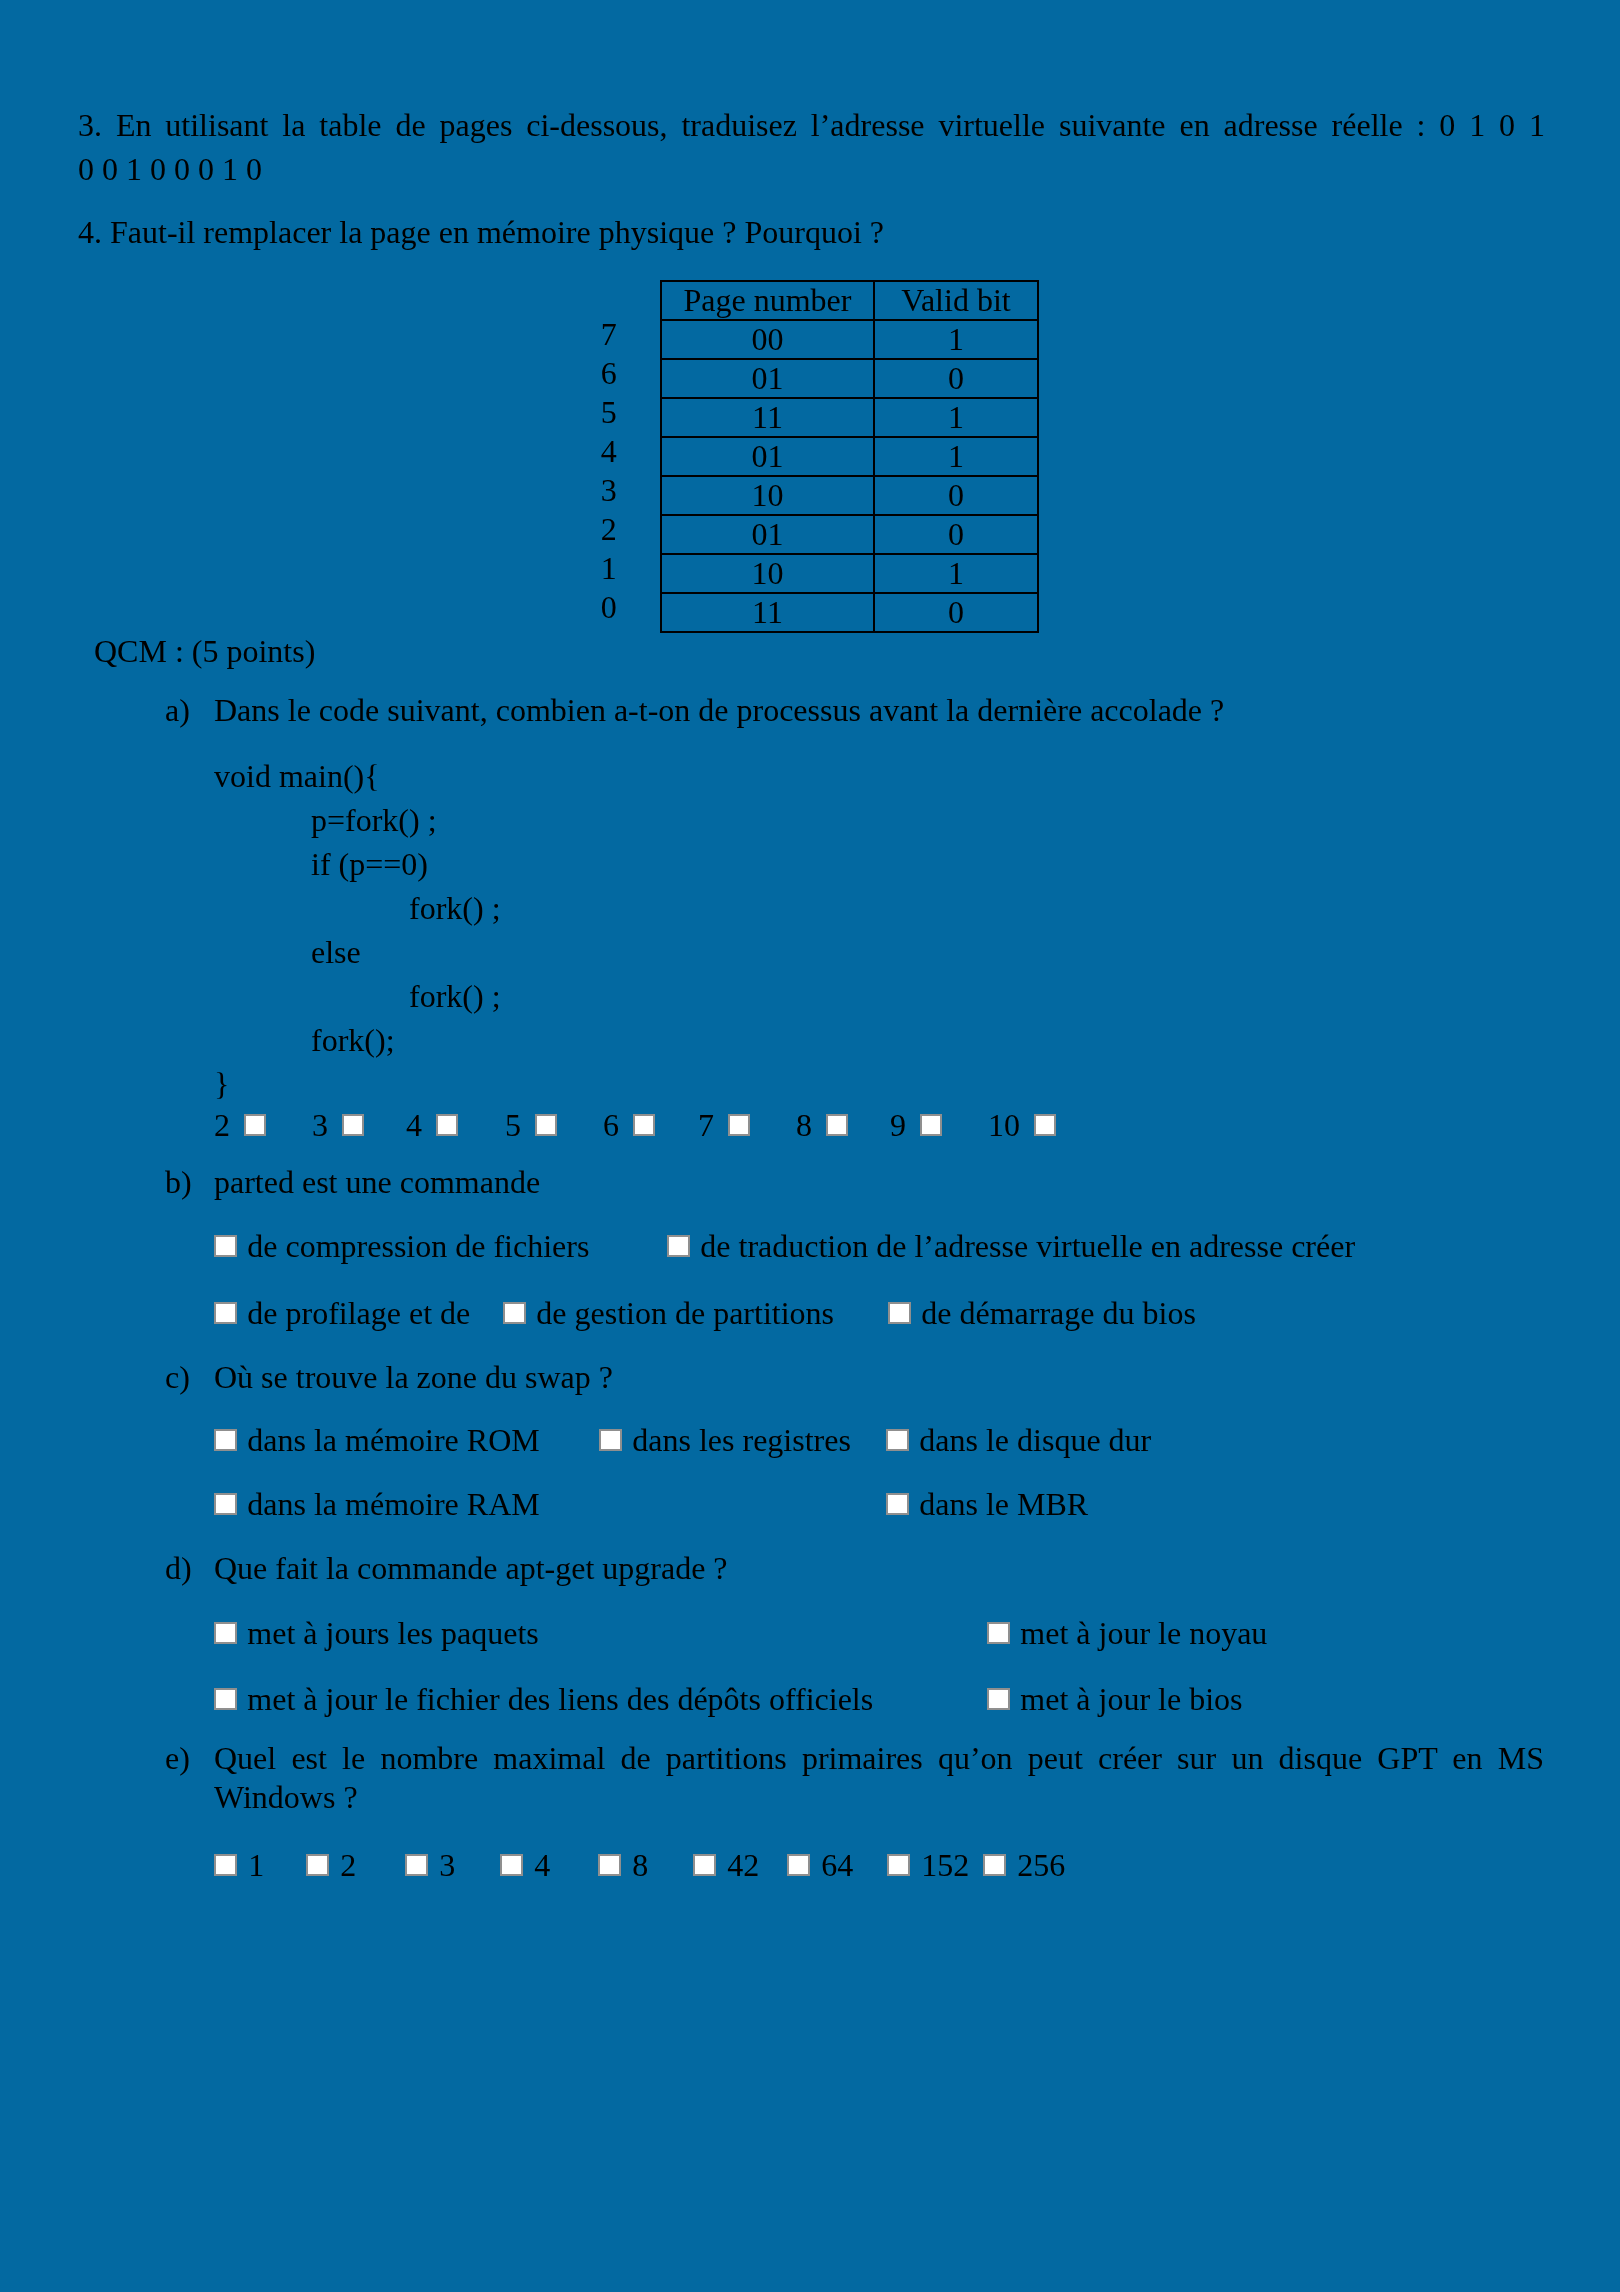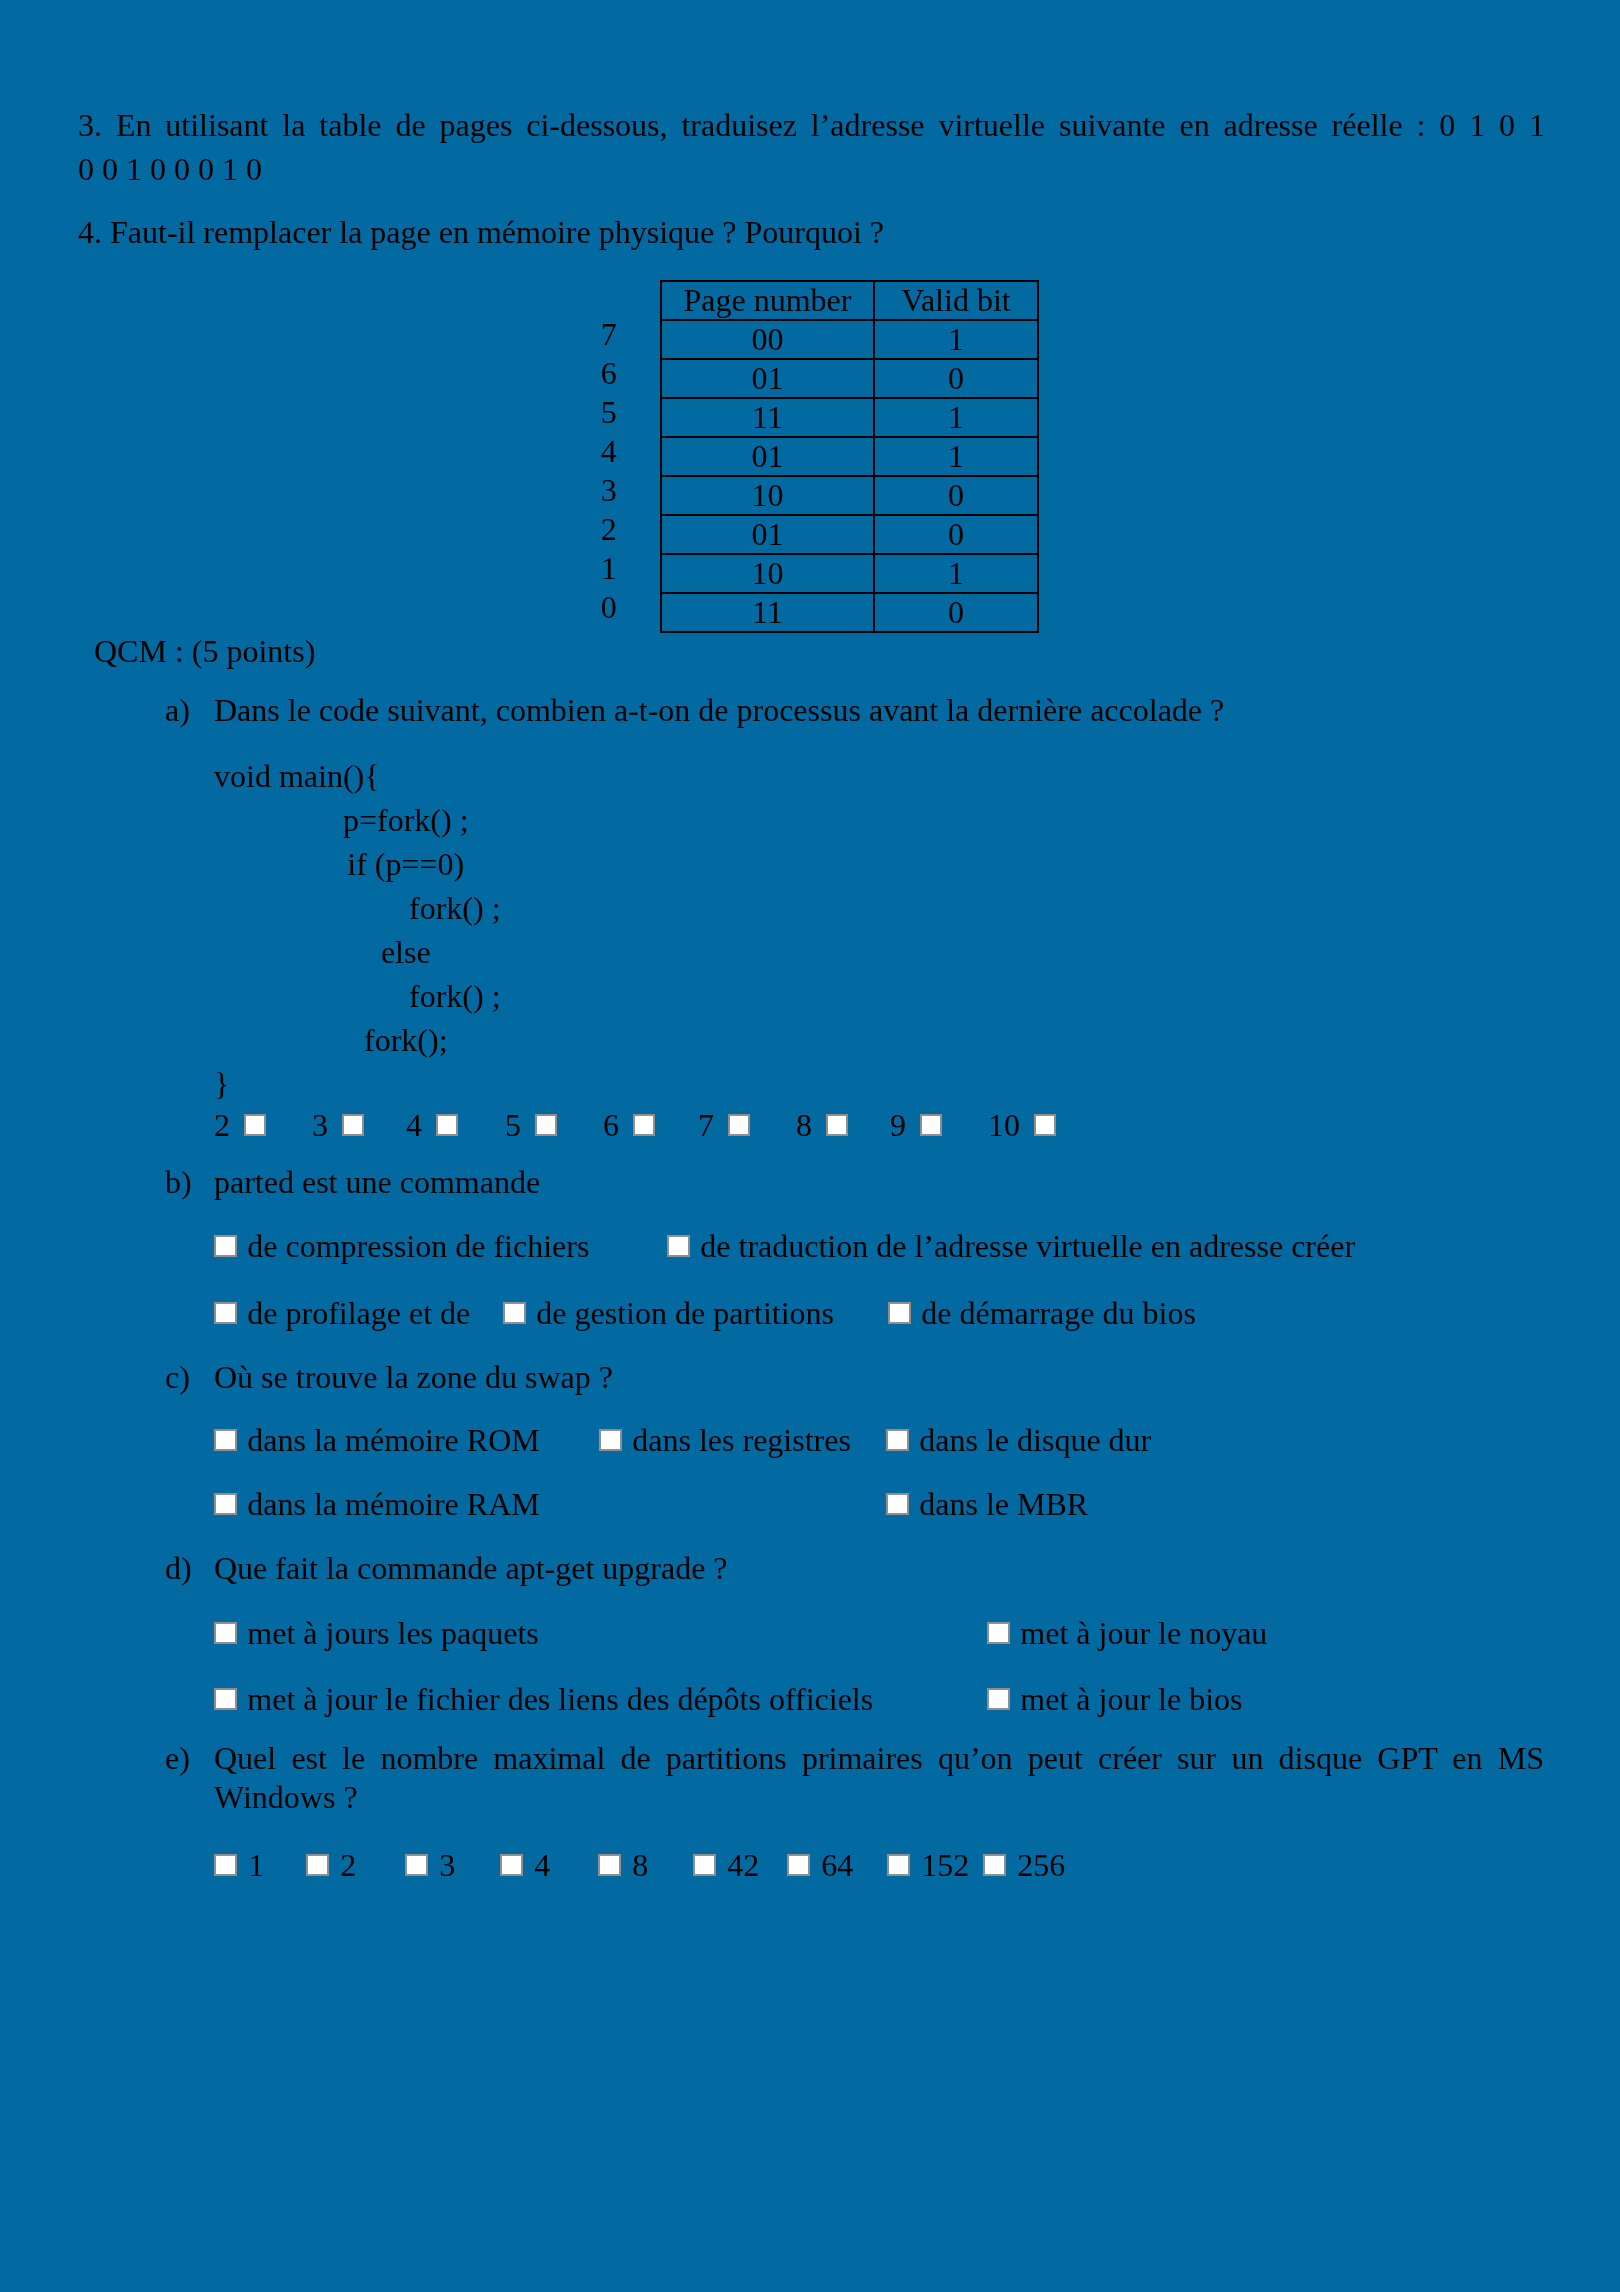--- a/index.html
+++ b/index.html
@@ -24,21 +24,21 @@
   .cb{
     display:inline-block;width:22.5px;height:22.5px;
     border:2px solid #8f8f8f;box-sizing:border-box;
     background:#fff;vertical-align:0px;
   }
   .opt .cb{margin-right:10.8px;}
   .opt.num-first .cb{margin-right:0;margin-left:13.7px;}
   .opt.tight .cb{margin-right:11.8px;}
   .codeblock{line-height:44px;}
   .code-line{white-space:pre;}
-  .ind1{padding-left:97px;text-align:center;}
+  .ind1{padding-left:97px;}
   .ind2{padding-left:195px;}
   .ptable{border-collapse:collapse;}
   .ptable th,.ptable td{
     border:2.9px solid #000;text-align:center;vertical-align:middle;
     font-weight:normal;padding:0;font-size:32px;
   }
   .ptable th{height:35px;}
   .ptable td{height:36px;}
   .col-pn{width:211px;}
   .col-vb{width:162px;margin-left:24px;}

